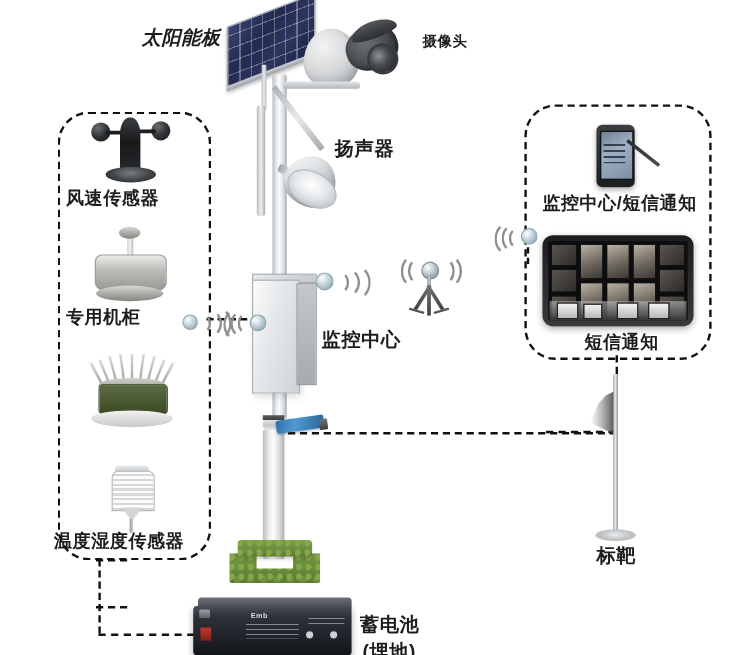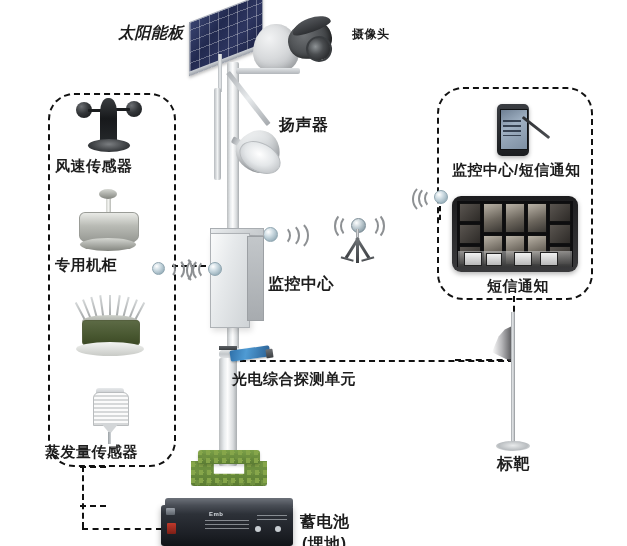--- a/index.html
+++ b/index.html
@@ -575,32 +575,31 @@
   <div class="evap-spike" style="left:127px;top:298px;width:2px;height:24px;transform:rotate(22deg);"></div>
   <div class="evap-spike" style="left:133px;top:300px;width:2px;height:22px;transform:rotate(28deg);"></div>
   <div class="evap-rim" style="left:82px;top:315px;width:56px;height:12px;"></div>
   <div class="evap-pan" style="left:82px;top:320px;width:56px;height:28px;"></div>
   <div class="evap-plate" style="left:76px;top:342px;width:68px;height:14px;"></div>
 
   <div class="th-cap" style="left:96px;top:388px;width:28px;height:6px;"></div>
   <div class="th-shield" style="left:93px;top:392px;width:34px;height:32px;"></div>
   <div class="th-cone" style="left:101px;top:423px;"></div>
   <div class="th-probe" style="left:108px;top:432px;width:3px;height:12px;"></div>
-  <div class="lbl" style="left:45px;top:443px;font-size:15px;">蒸发量传感器</div>
+  <div class="lbl" style="left:45px;top:443px;font-size:15px;">温度湿度传感器</div>
 
   <div class="lbl" style="left:118px;top:24px;font-size:16px;font-style:italic;">太阳能板</div>
 
   <div class="lbl" style="left:352px;top:28px;font-size:12px;">摄像头</div>
 
   <div class="lbl" style="left:279px;top:116px;font-size:16px;">扬声器</div>
 
   <div class="lbl" style="left:268px;top:275px;font-size:16px;">监控中心</div>
 
 
-  <div class="lbl" style="left:232px;top:370px;font-size:15px;">光电综合探测单元</div>
 
   <div class="lbl" style="left:300px;top:513px;font-size:16px;">蓄电池</div>
   <div class="lbl" style="left:302px;top:535px;font-size:16px;">(埋地)</div>
 
   <div class="lbl" style="left:497px;top:455px;font-size:16px;">标靶</div>
 
   <div class="lbl" style="left:452px;top:161px;font-size:15px;">监控中心/短信通知</div>
 
   <div class="lbl" style="left:487px;top:277px;font-size:15px;">短信通知</div>
 

